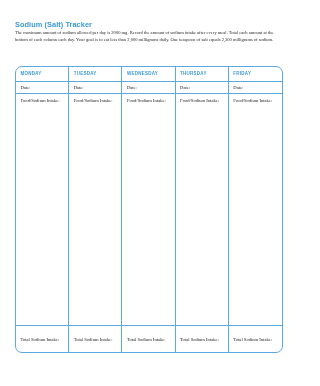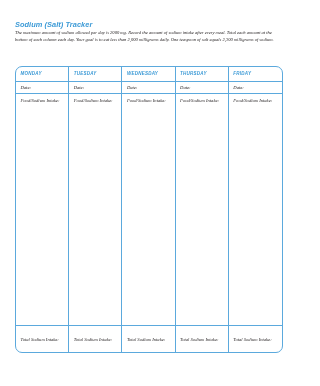--- a/index.html
+++ b/index.html
@@ -14,21 +14,20 @@
     font-family: "Liberation Sans", sans-serif;
     -webkit-font-smoothing: antialiased;
   }
 
   .page {
     position: relative;
     width: 298px;
     height: 386px;
     background: #ffffff;
     box-sizing: border-box;
-    font-style: italic;
   }
 
   
   .title {
     position: absolute;
     left: 15px;
     top: 19.5px;
     font-family: "Liberation Sans", sans-serif;
     font-size: 7.4px;
     font-weight: bold;

